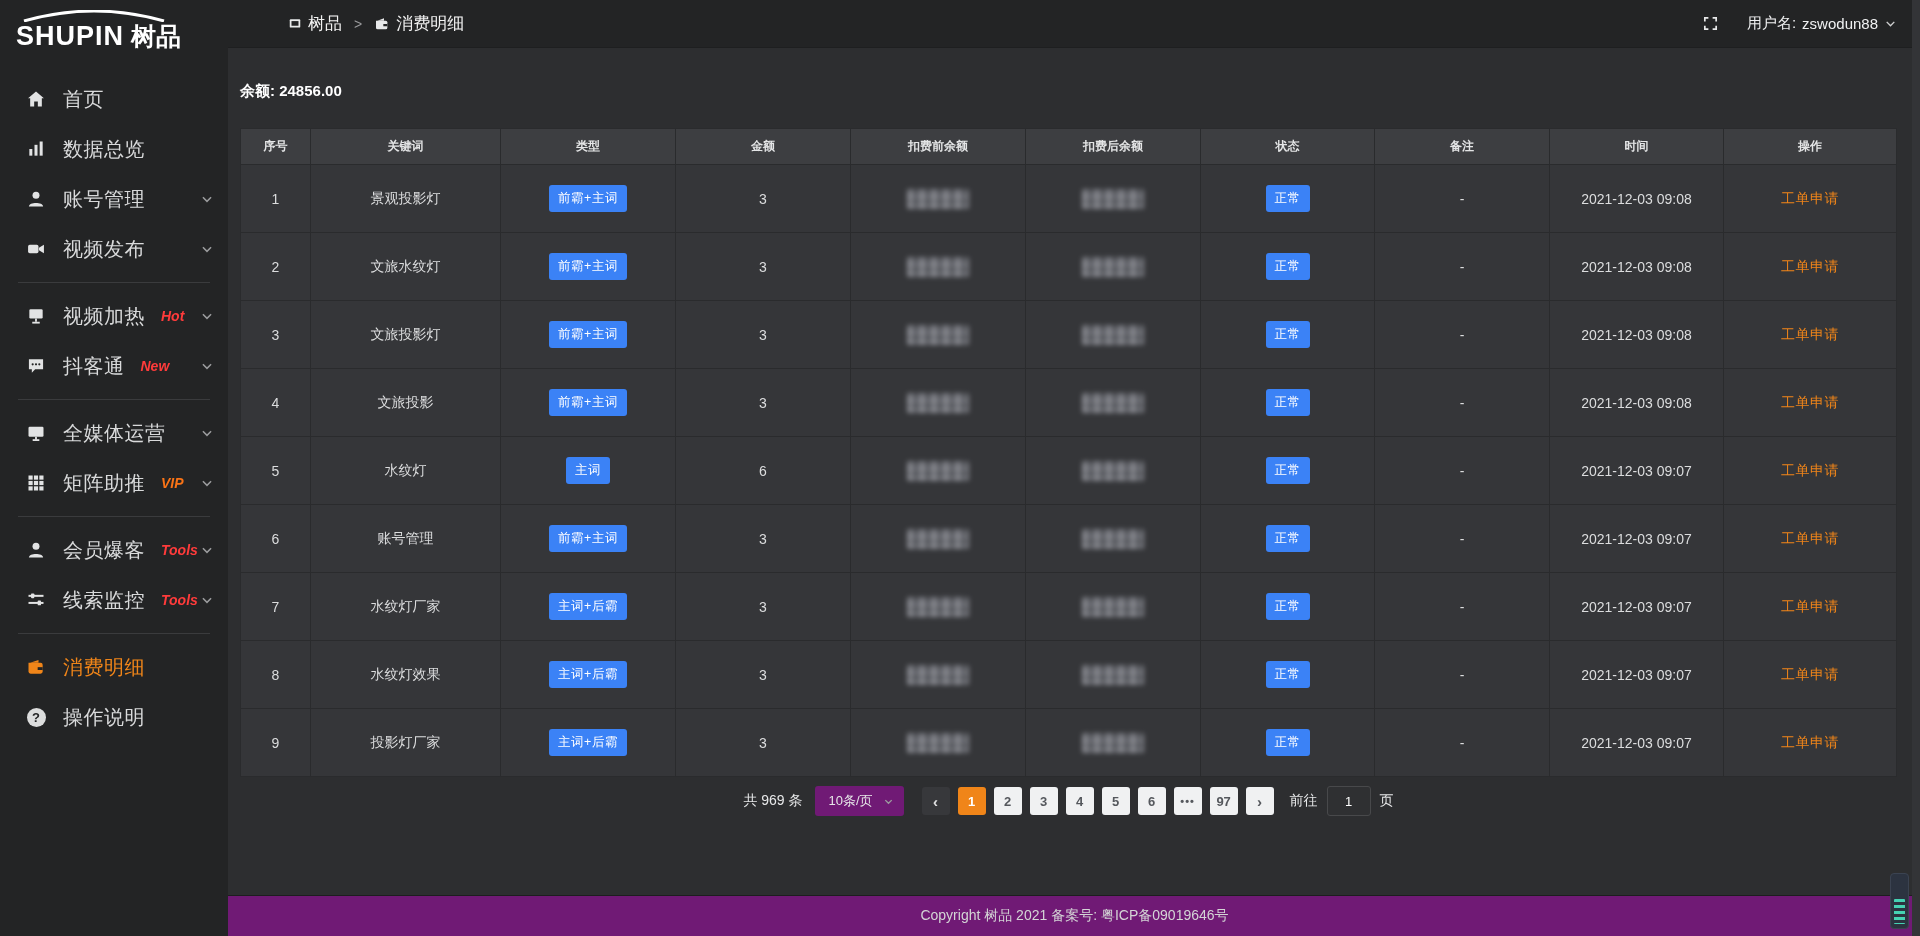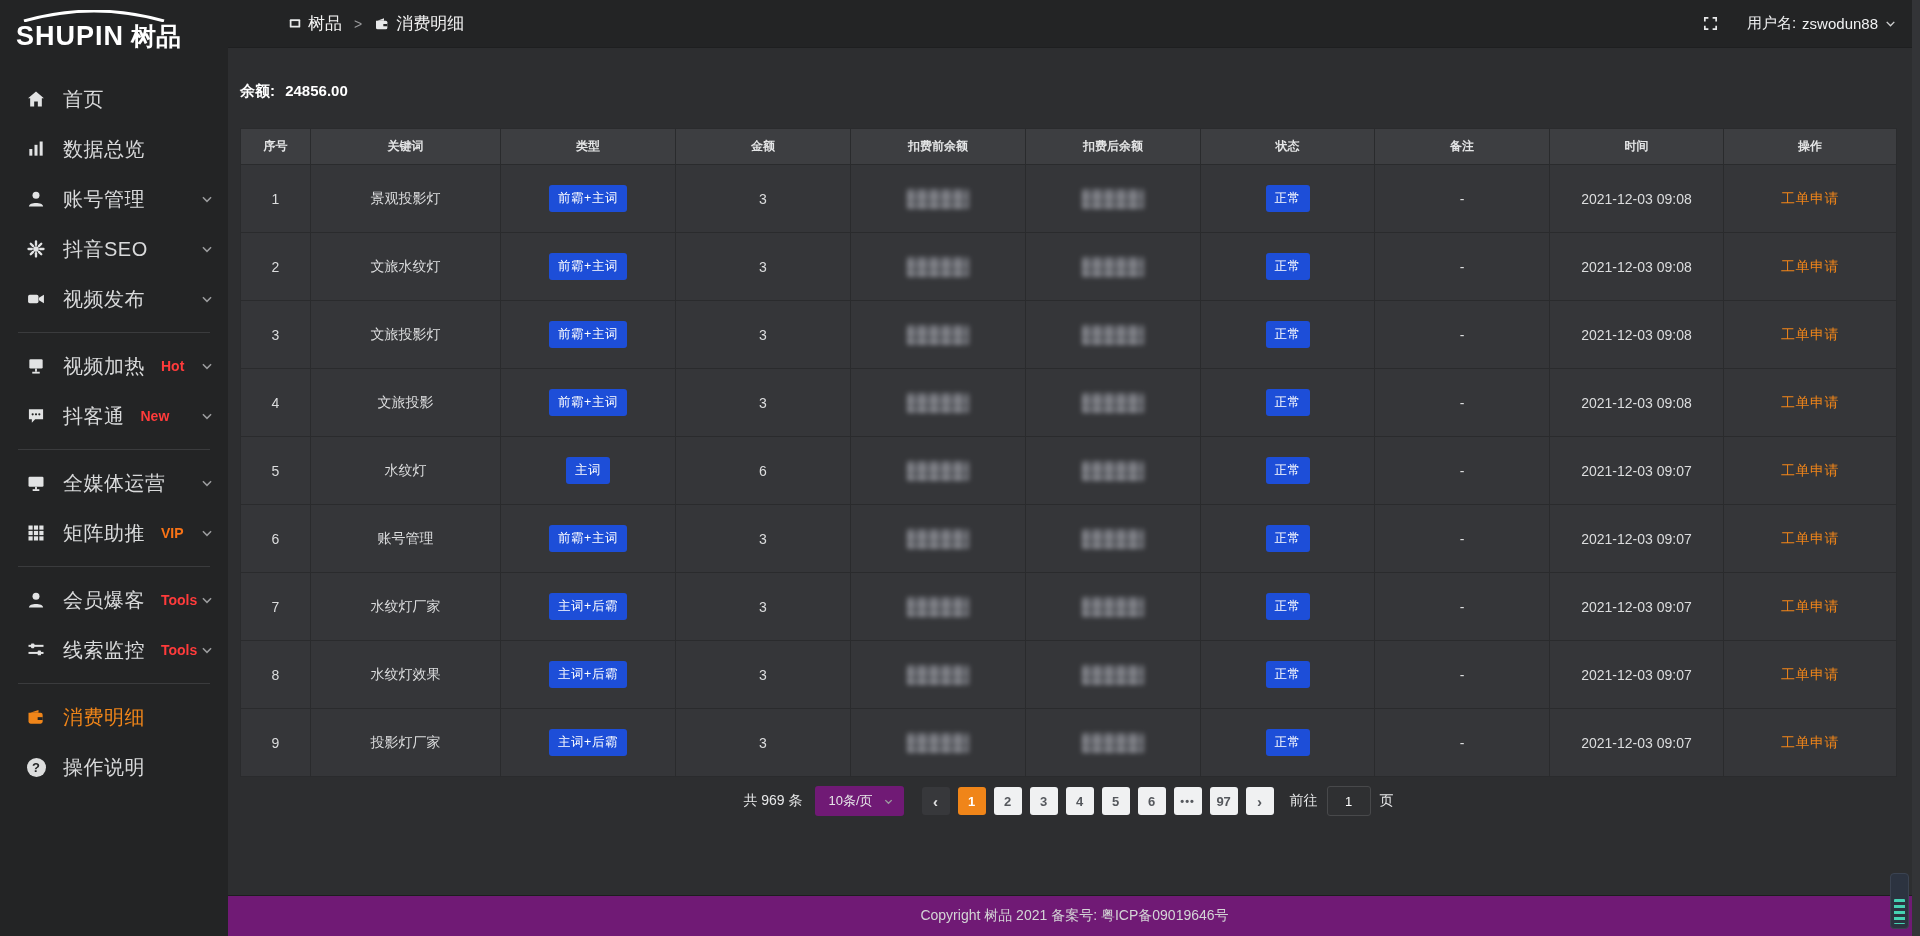--- a/index.html
+++ b/index.html
@@ -14,47 +14,47 @@
   .sidebar { width:228px; height:936px; background:#232425; flex:none; display:flex; flex-direction:column; }
   .logo { height:70px; padding:10px 0 0 16px; }
   .logo-arc { margin-left:2px; }
   .logo-row { display:flex; align-items:baseline; margin-top:-2px; }
   .logo-en { color:#fff; font-weight:800; font-size:27px; letter-spacing:1px; transform:scaleY(1.05); display:inline-block; }
   .logo-cn { color:#fff; font-weight:700; font-size:25px; margin-left:7px; }
   .menu { flex:1; padding-top:4px; }
   .menu-item { height:50px; display:flex; align-items:center; padding:0 14px 0 26px; cursor:pointer; color:#d9dadb; }
   .menu-item .mi-icon { width:20px; height:20px; color:#e2e3e4; flex:none; display:flex; align-items:center; justify-content:center; }
   .menu-item .mi-label { font-size:20px; margin-left:17px; letter-spacing:.5px; }
-  .menu-item .mi-tag { font-size:14px; font-weight:bold; margin-left:16px; }
+  .menu-item .mi-tag { font-size:14px; font-weight:bold; font-style:italic; margin-left:16px; }
   .tag-red { color:#ff3b3b; }
   .tag-gold { color:#f97316; }
   .menu-item .mi-chevron { margin-left:auto; color:#9b9c9e; }
   .menu-item.active, .menu-item.active .mi-icon { color:#f08519; }
   .menu-item.active .mi-label { color:#f08519; }
   .menu-divider { height:1px; background:#3a3b3d; margin:8px 18px; }
   .qmark { width:19px; height:19px; border-radius:50%; background:#dcdddd; color:#232425; font-size:13px; font-weight:bold; display:flex; align-items:center; justify-content:center; }
 
   
   .main { flex:1; display:flex; flex-direction:column; height:936px; }
   .topbar { height:48px; background:#232425; border-bottom:1px solid #1e1f20; display:flex; align-items:center; padding:0 24px 0 60px; flex:none; }
   .crumbs { display:flex; align-items:center; gap:10px; font-size:17px; color:#f2f2f2; }
   .crumb { display:flex; align-items:center; gap:6px; cursor:pointer; }
   .crumb-sep { color:#9a9b9d; font-size:14px; margin:0 2px; }
   .topbar-right { margin-left:auto; display:flex; align-items:center; gap:28px; }
   .fullscreen-btn { color:#e8e9ea; cursor:pointer; }
   .user-box { display:flex; align-items:center; gap:6px; font-size:15px; color:#f0f1f2; cursor:pointer; }
 
   .content { flex:1; padding:0 24px 0 12px; display:flex; flex-direction:column; }
   .balance { margin:34px 0 0 0; font-size:15px; font-weight:bold; color:#fff; }
-  .balance .balance-value { margin-left:6px; }
+  .balance .balance-value { }
 
   table { width:100%; border-collapse:collapse; table-layout:fixed; margin-top:27px; }
   th { height:36px; background:#3d3e41; color:#e4e5e6; font-size:12px; font-weight:bold; border:1px solid #2a2b2d; }
   td { height:68px; background:#353639; color:#dcddde; font-size:14px; text-align:center; border:1px solid #2a2b2d; }
-  .badge { display:inline-block; background:#1d4ed8; color:#fff; font-size:12.5px; padding:5px 9px; border-radius:3px; letter-spacing:.5px; }
+  .badge { display:inline-block; background:#3b82f6; color:#fff; font-size:12.5px; padding:5px 9px; border-radius:3px; letter-spacing:.5px; }
   .blur-blob { display:inline-block; width:62px; height:20px; border-radius:2px; vertical-align:middle; opacity:.85;
     background:
       repeating-linear-gradient(0deg,#85868a 0 5px,#6e6f73 5px 10px),
       repeating-linear-gradient(90deg,rgba(150,151,155,.8) 0 6px,rgba(100,101,105,.8) 6px 12px);
     background-blend-mode:overlay; filter:blur(2.5px); }
   .action-link { color:#f08519; cursor:pointer; letter-spacing:.5px; }
 
   
   .pagination { margin-top:9px; display:flex; align-items:center; justify-content:center; font-size:14px; color:#e7e8e9; }
   .pg-total { margin-right:12px; }
@@ -110,43 +110,20 @@
         <span class="mi-label">数据总览</span>
       </div>
       <div class="menu-item">
         <span class="mi-icon">
           <svg width="20" height="20" viewBox="0 0 24 24" fill="currentColor">
             <circle cx="12" cy="7.5" r="4.2"></circle>
             <path d="M3.5 21 c0-5.5 17-5.5 17 0 z"></path>
           </svg>
         </span>
         <span class="mi-label">账号管理</span>
-        <span class="mi-chevron">
-          <svg width="14" height="14" viewBox="0 0 24 24" fill="none" stroke="currentColor" stroke-width="2.6">
-            <polyline points="5 9 12 16 19 9"></polyline>
-          </svg>
-        </span>
-      </div>
-      <div class="menu-item">
-        <span class="mi-icon">
-          <svg width="20" height="20" viewBox="0 0 24 24">
-            <circle cx="12" cy="12" r="3.4" fill="currentColor"></circle>
-            <g stroke="currentColor" stroke-width="2.8" stroke-linecap="round">
-              <line x1="17" y1="12" x2="21" y2="12"></line>
-              <line x1="3" y1="12" x2="7" y2="12"></line>
-              <line x1="12" y1="3" x2="12" y2="7"></line>
-              <line x1="12" y1="17" x2="12" y2="21"></line>
-              <line x1="15.5" y1="15.5" x2="18.3" y2="18.3"></line>
-              <line x1="5.7" y1="5.7" x2="8.5" y2="8.5"></line>
-              <line x1="15.5" y1="8.5" x2="18.3" y2="5.7"></line>
-              <line x1="5.7" y1="18.3" x2="8.5" y2="15.5"></line>
-            </g>
-          </svg>
-        </span>
-        <span class="mi-label">抖音SEO</span>
         <span class="mi-chevron">
           <svg width="14" height="14" viewBox="0 0 24 24" fill="none" stroke="currentColor" stroke-width="2.6">
             <polyline points="5 9 12 16 19 9"></polyline>
           </svg>
         </span>
       </div>
       <div class="menu-item">
         <span class="mi-icon">
           <svg width="20" height="20" viewBox="0 0 24 24" fill="currentColor">
             <rect x="2.5" y="7" width="12.5" height="10" rx="2"></rect>

